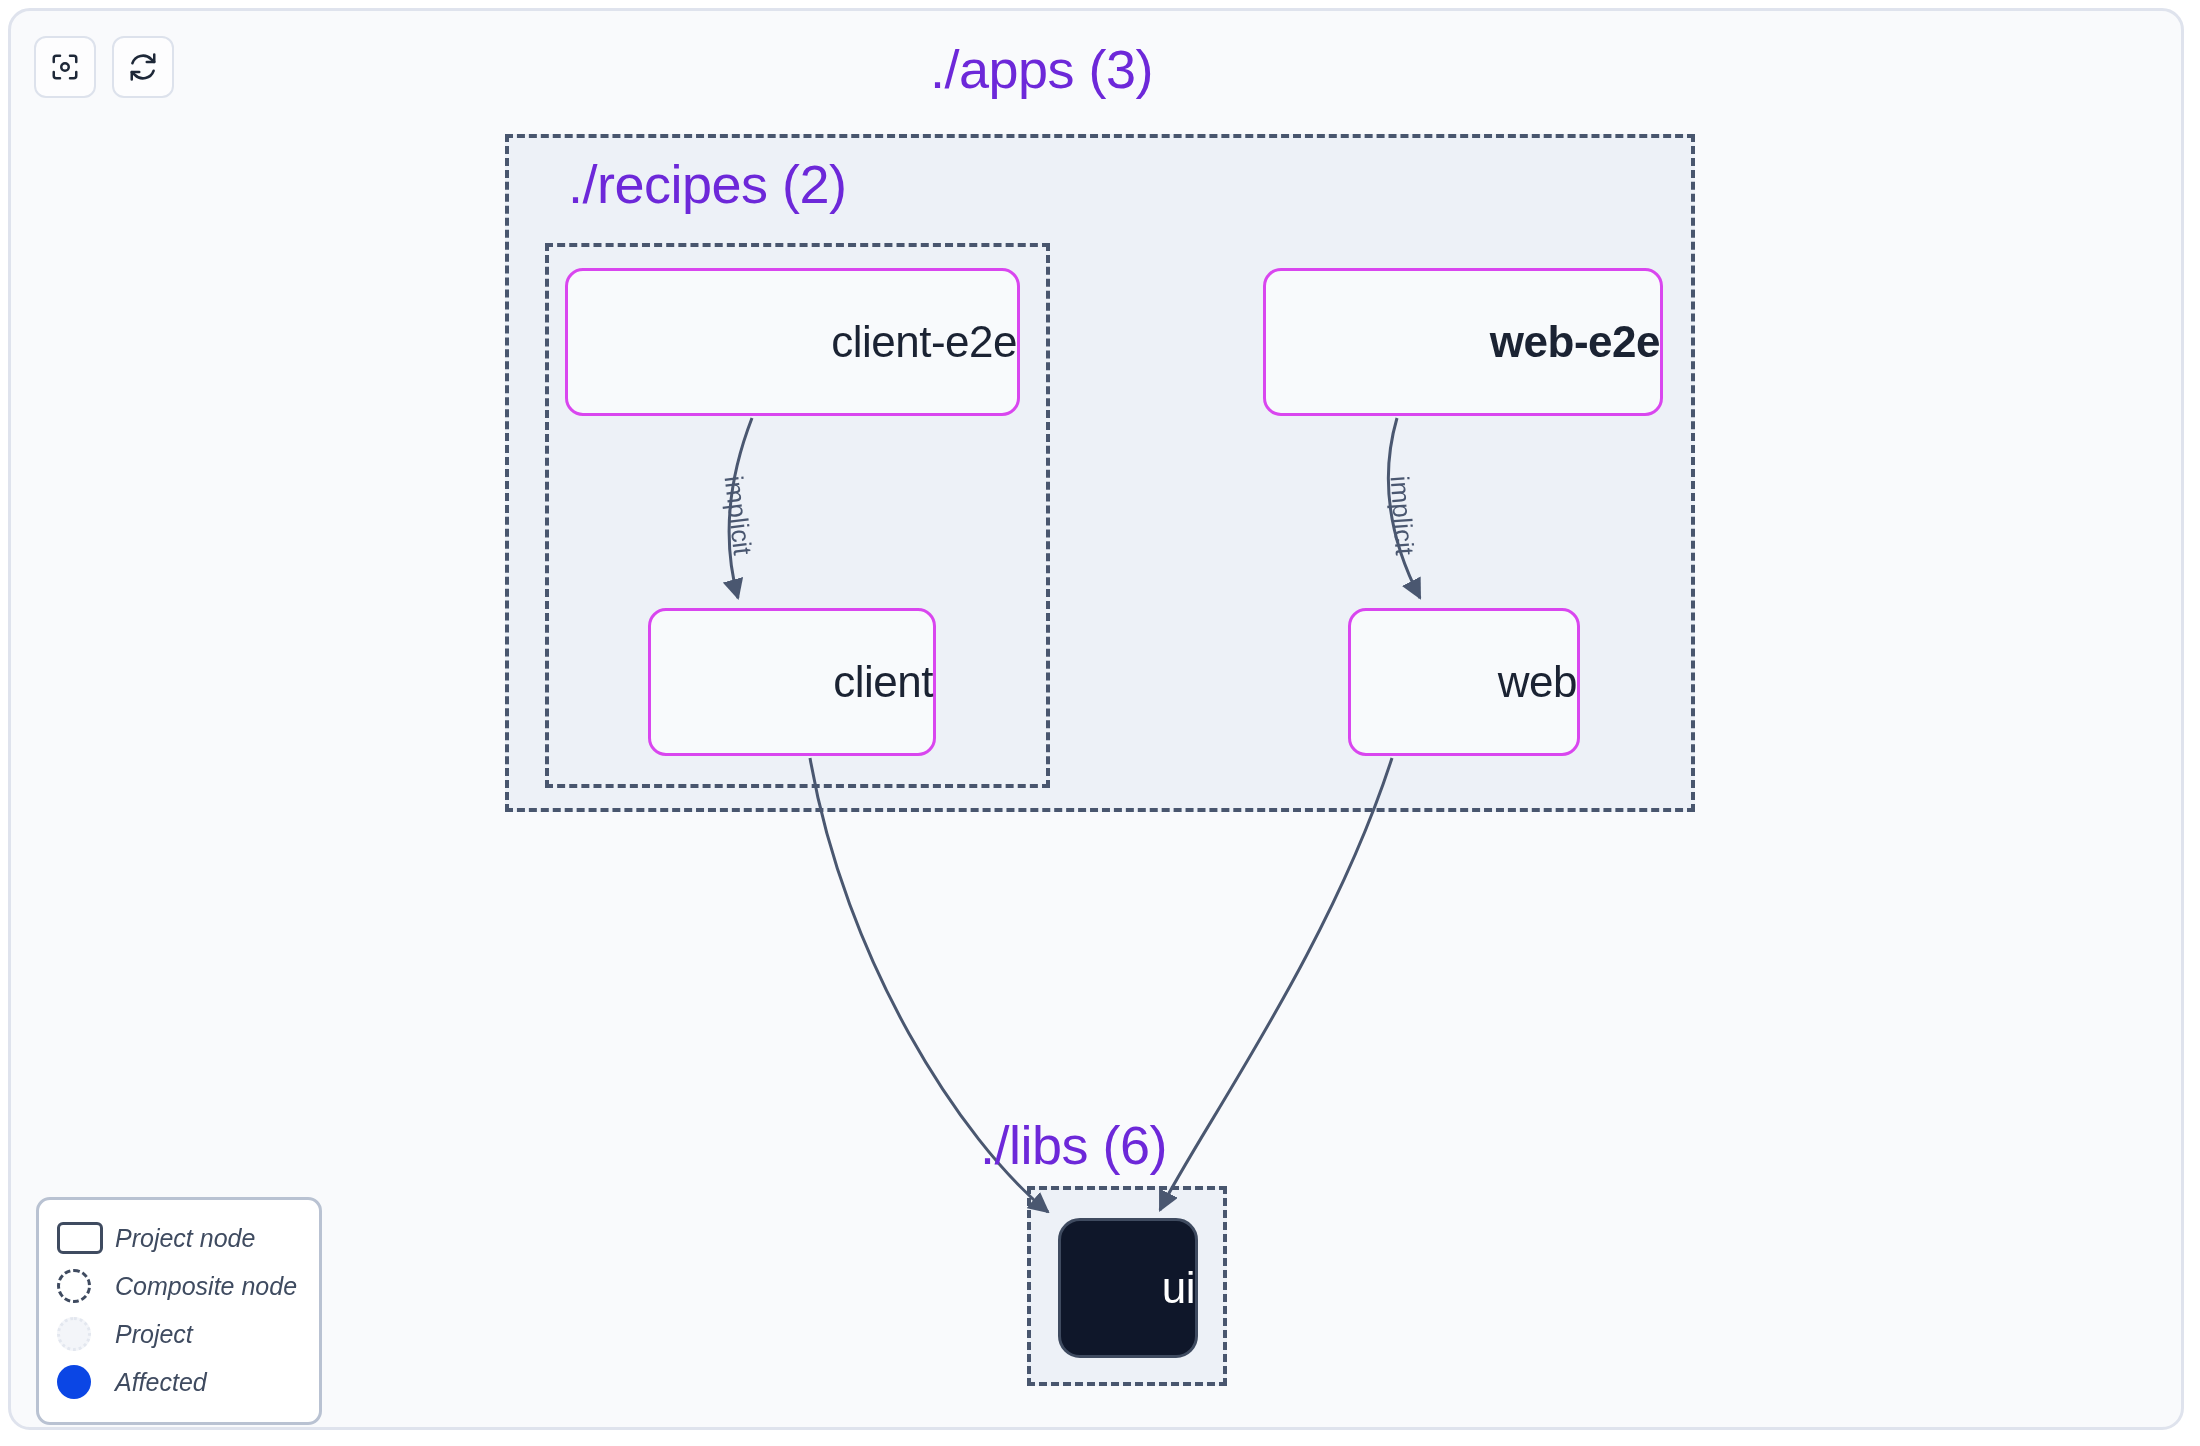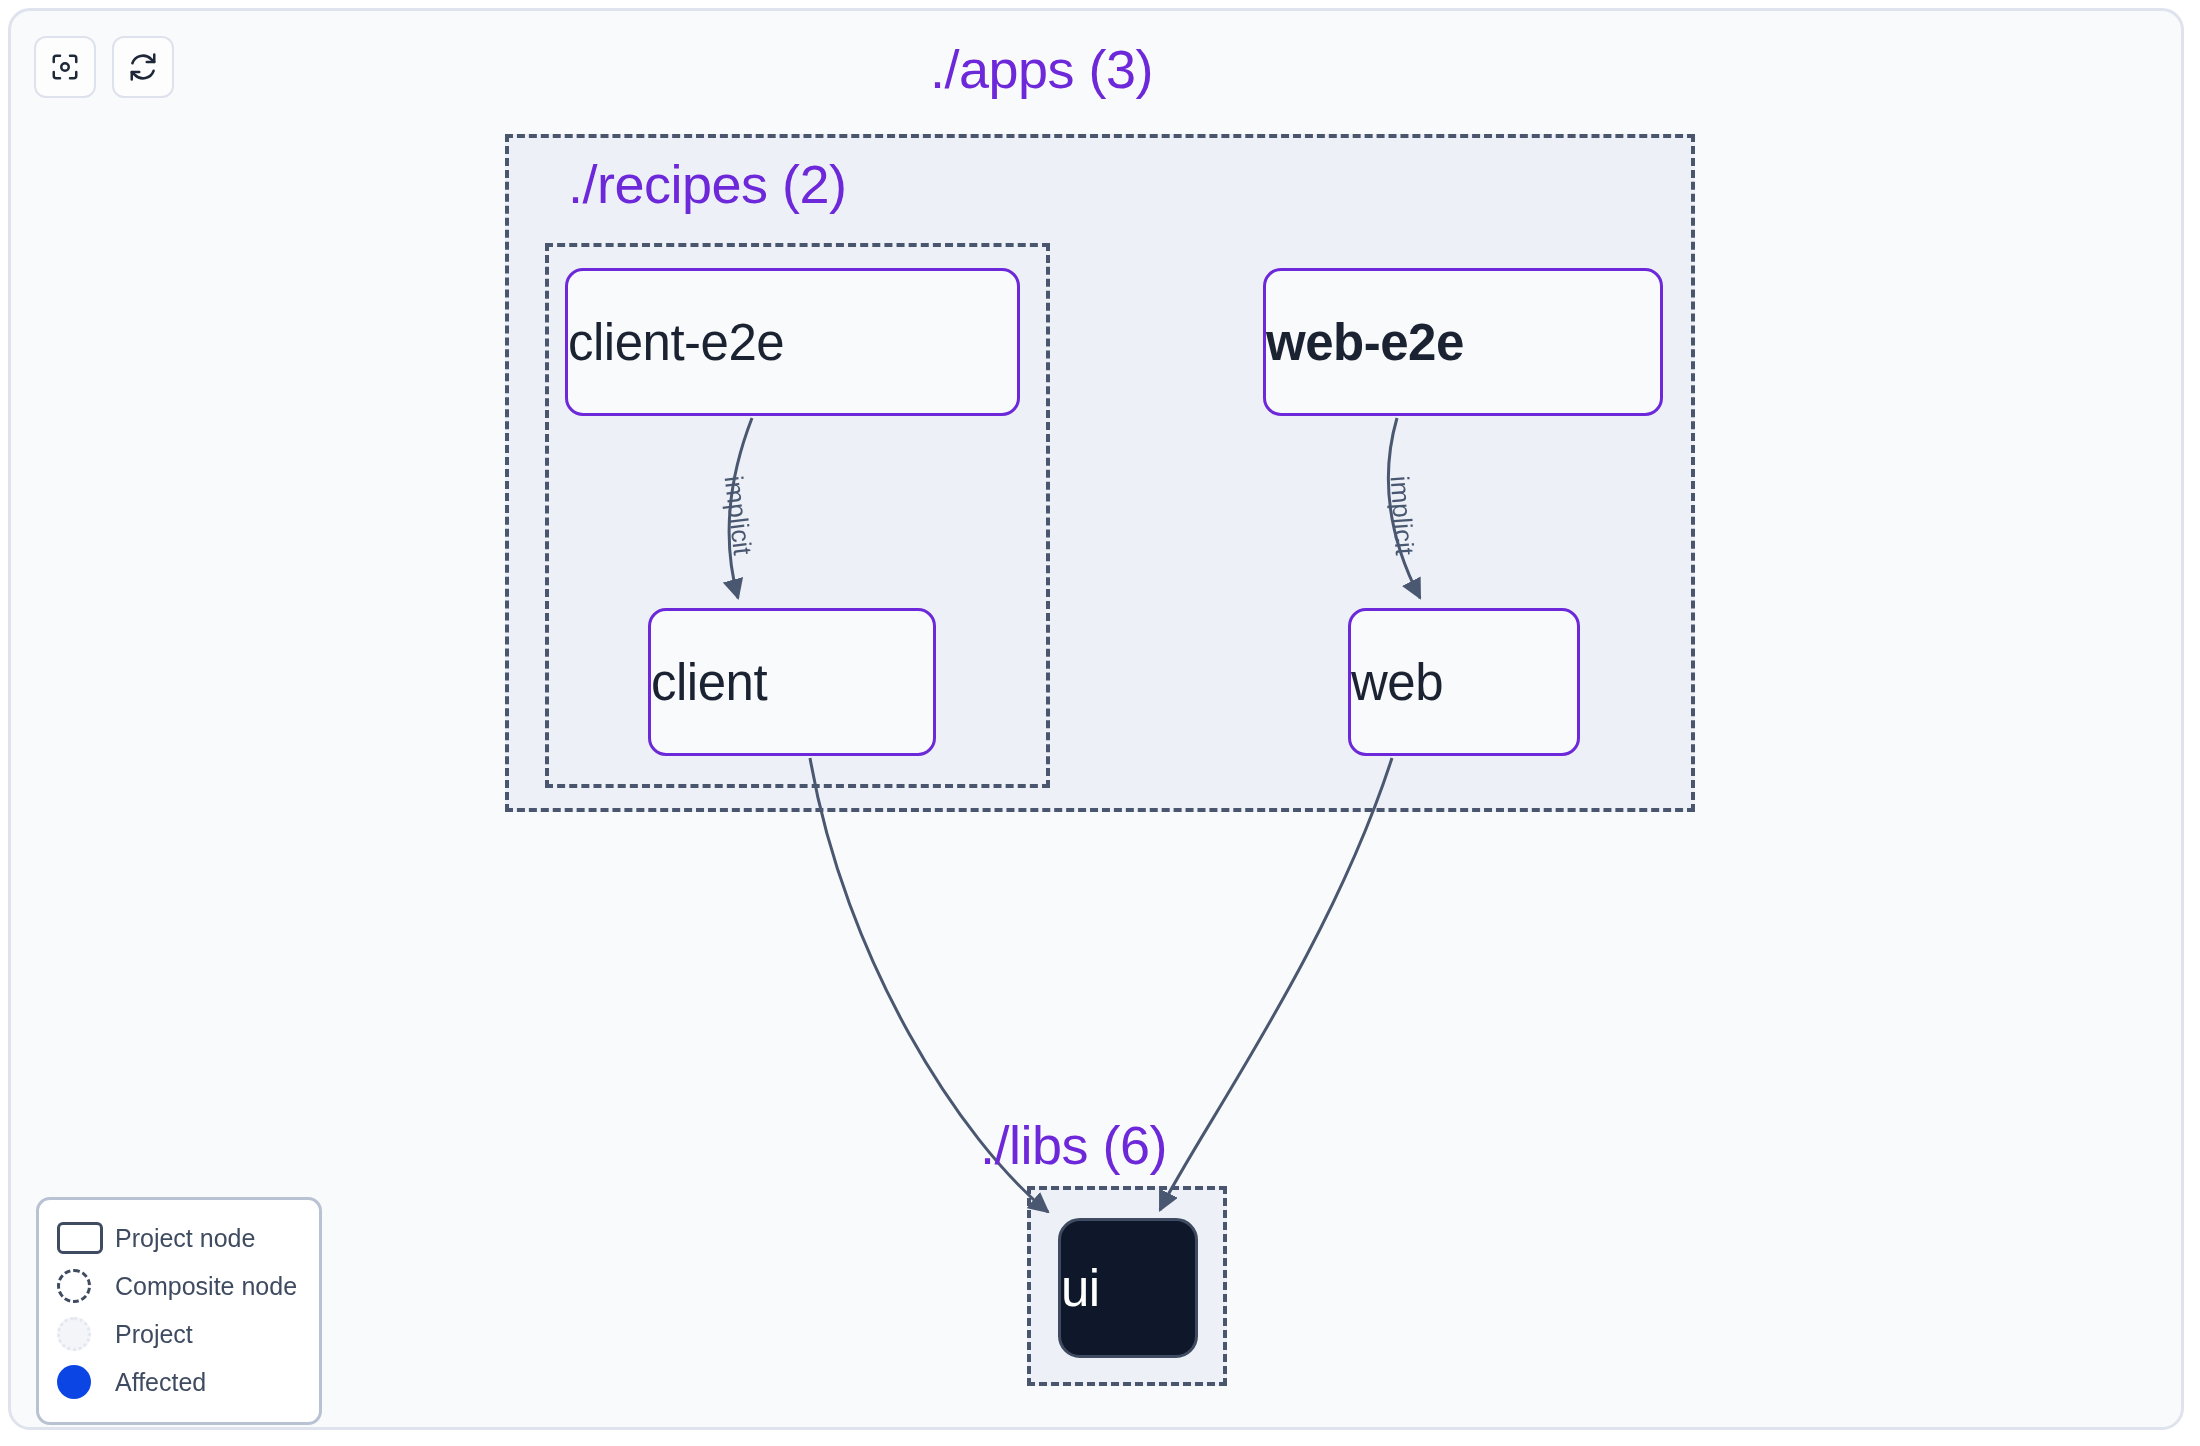--- a/index.html
+++ b/index.html
@@ -84,30 +84,30 @@
     line-height: 1;
     white-space: nowrap;
     z-index: 30;
     letter-spacing: -0.5px;
   }
 
   
   .node {
     position: absolute;
     background: #f8fafc;
-    border: 3px solid #6d28d9;
+    border: 3px solid #d946ef;
     border-radius: 18px;
     display: flex;
     align-items: center;
-    justify-content: flex-start;
+    justify-content: flex-end;
     box-sizing: border-box;
     z-index: 25;
     cursor: pointer;
     color: #1b2333;
-    font-size: 51px;
+    font-size: 44px;
     letter-spacing: -0.5px;
   }
   .node.touched {
     background: #0f172a;
     border-color: #3f4b60;
     color: #ffffff;
   }
 
   
   .edge-label {
@@ -125,20 +125,21 @@
     position: absolute;
     left: 36px;
     top: 1197px;
     width: 286px;
     border: 3px solid #b9c2d2;
     border-radius: 14px;
     background: #ffffff;
     padding: 14px 16px 16px 18px;
     box-sizing: border-box;
     z-index: 60;
+    font-style: italic;
   }
   .legend-row {
     display: flex;
     align-items: center;
     height: 48px;
   }
   .legend-swatch {
     width: 54px;
     min-width: 54px;
     display: flex;

